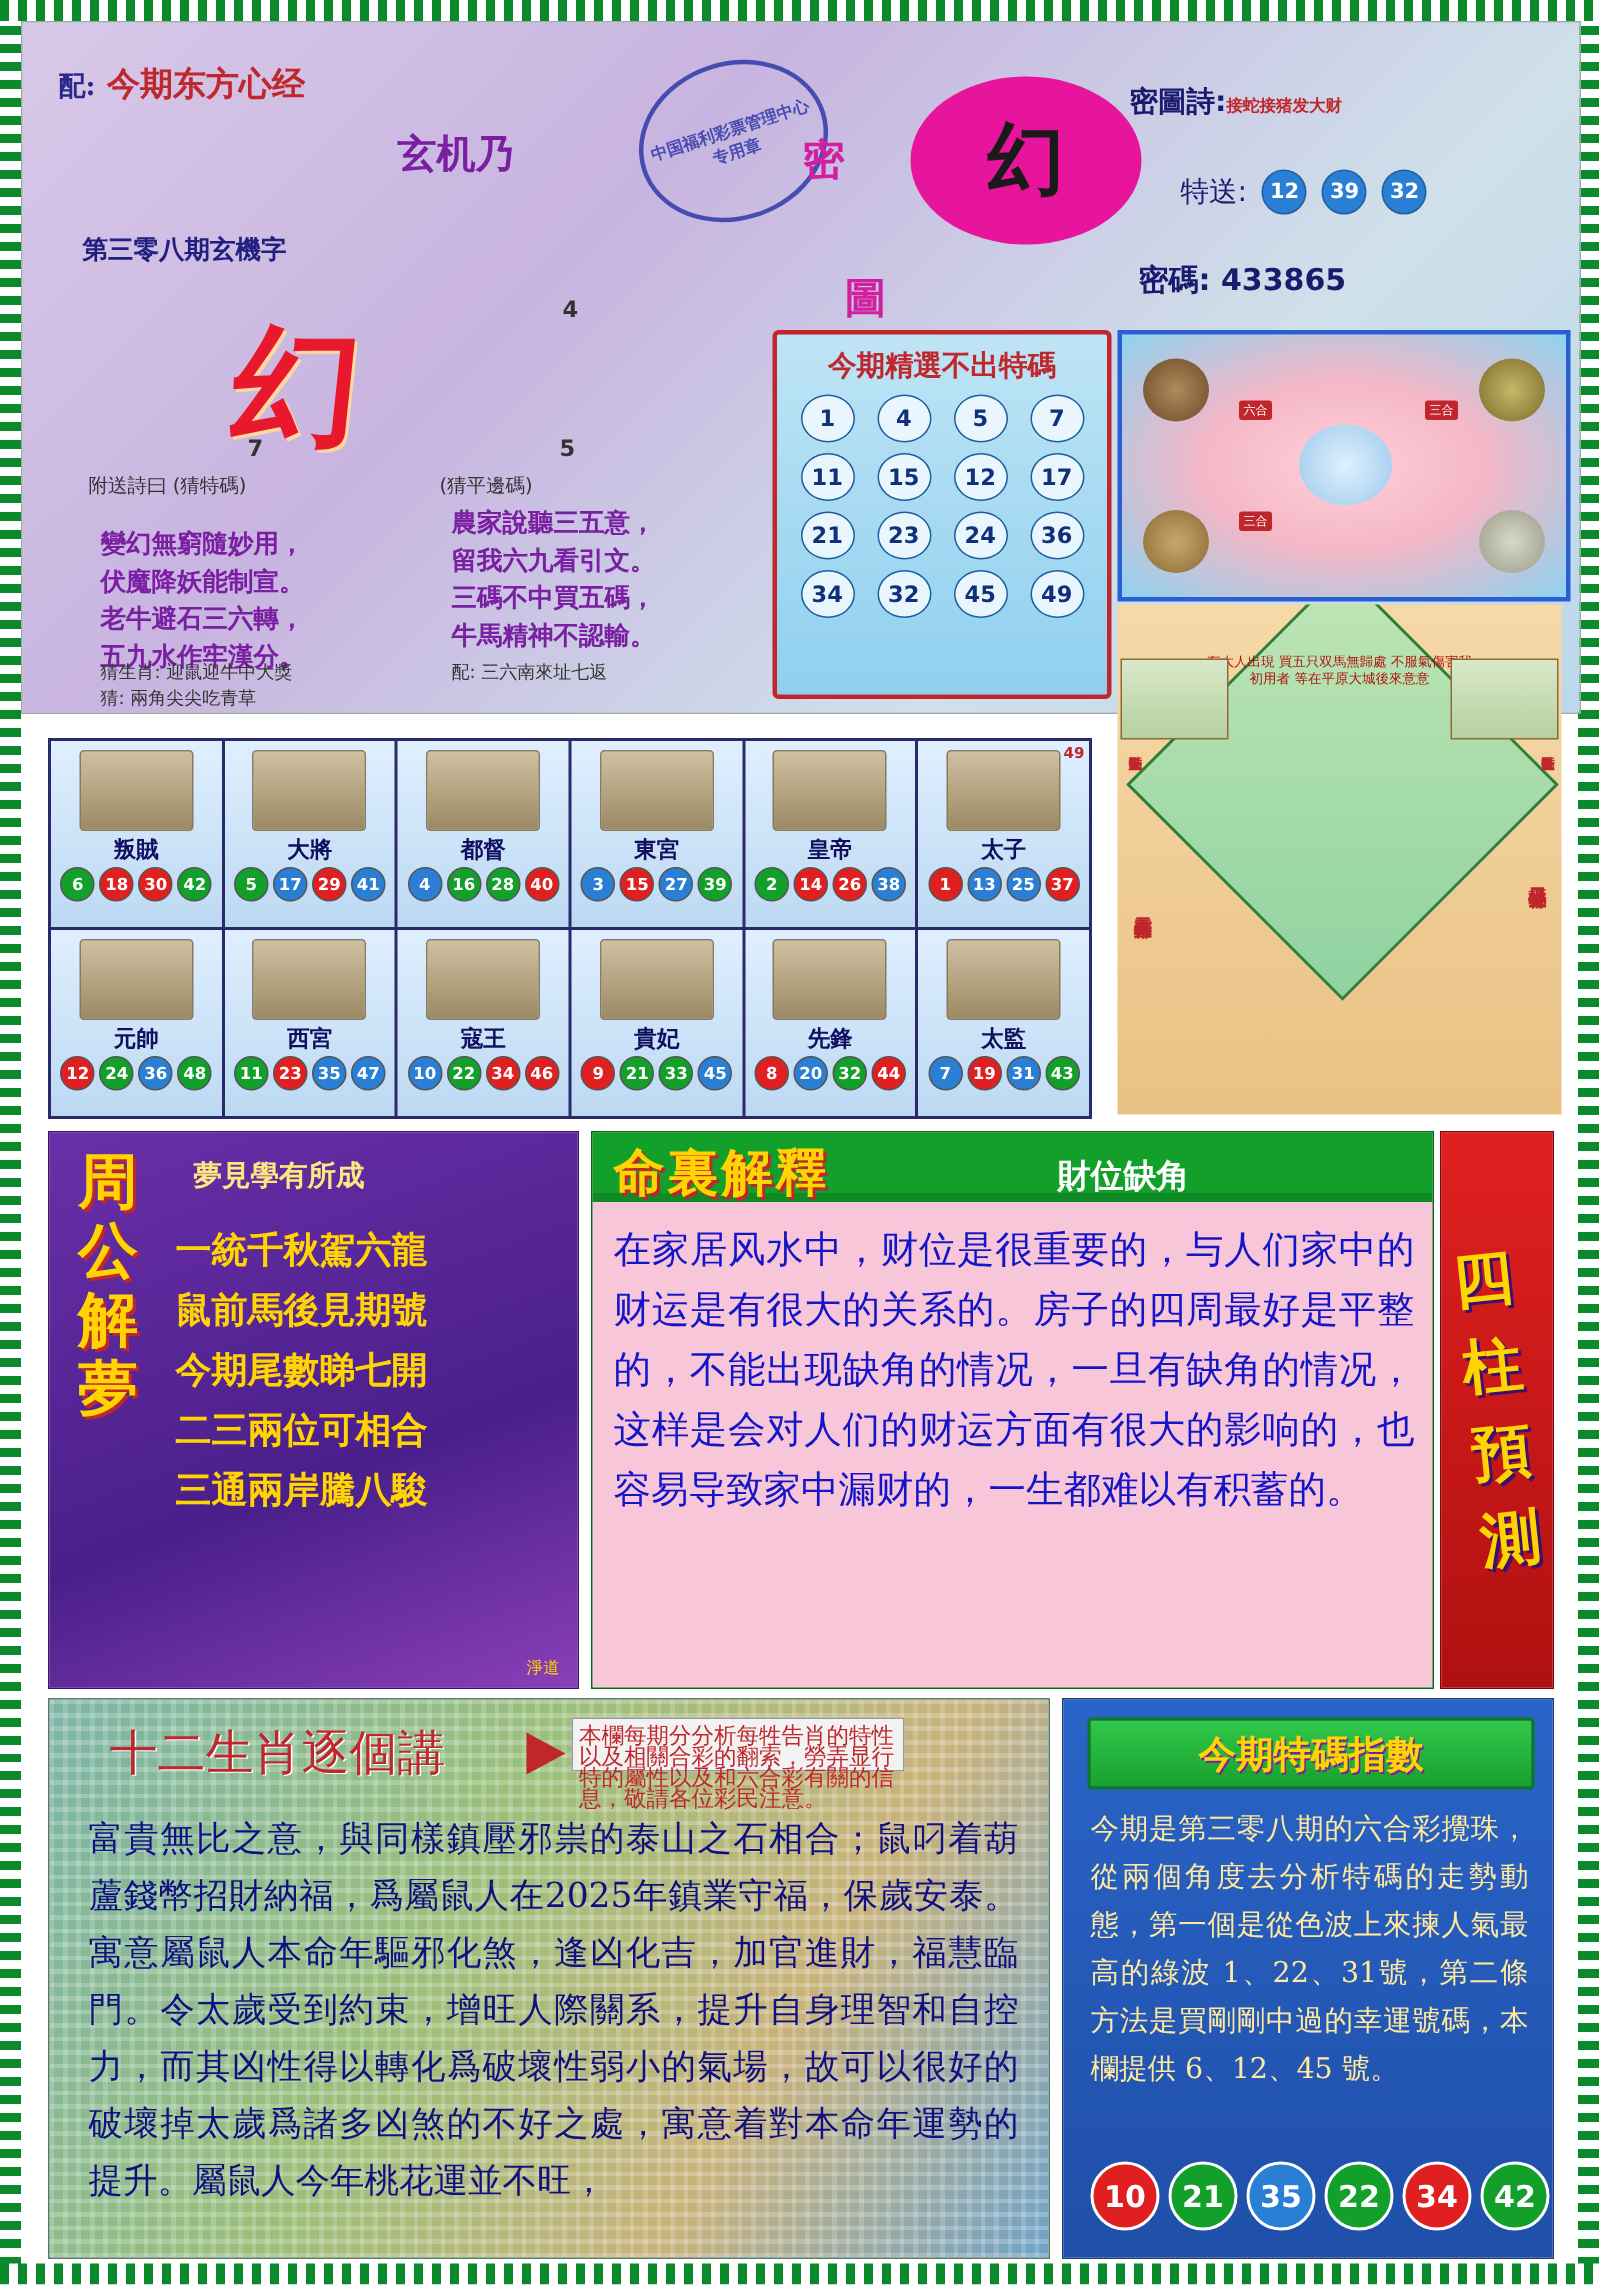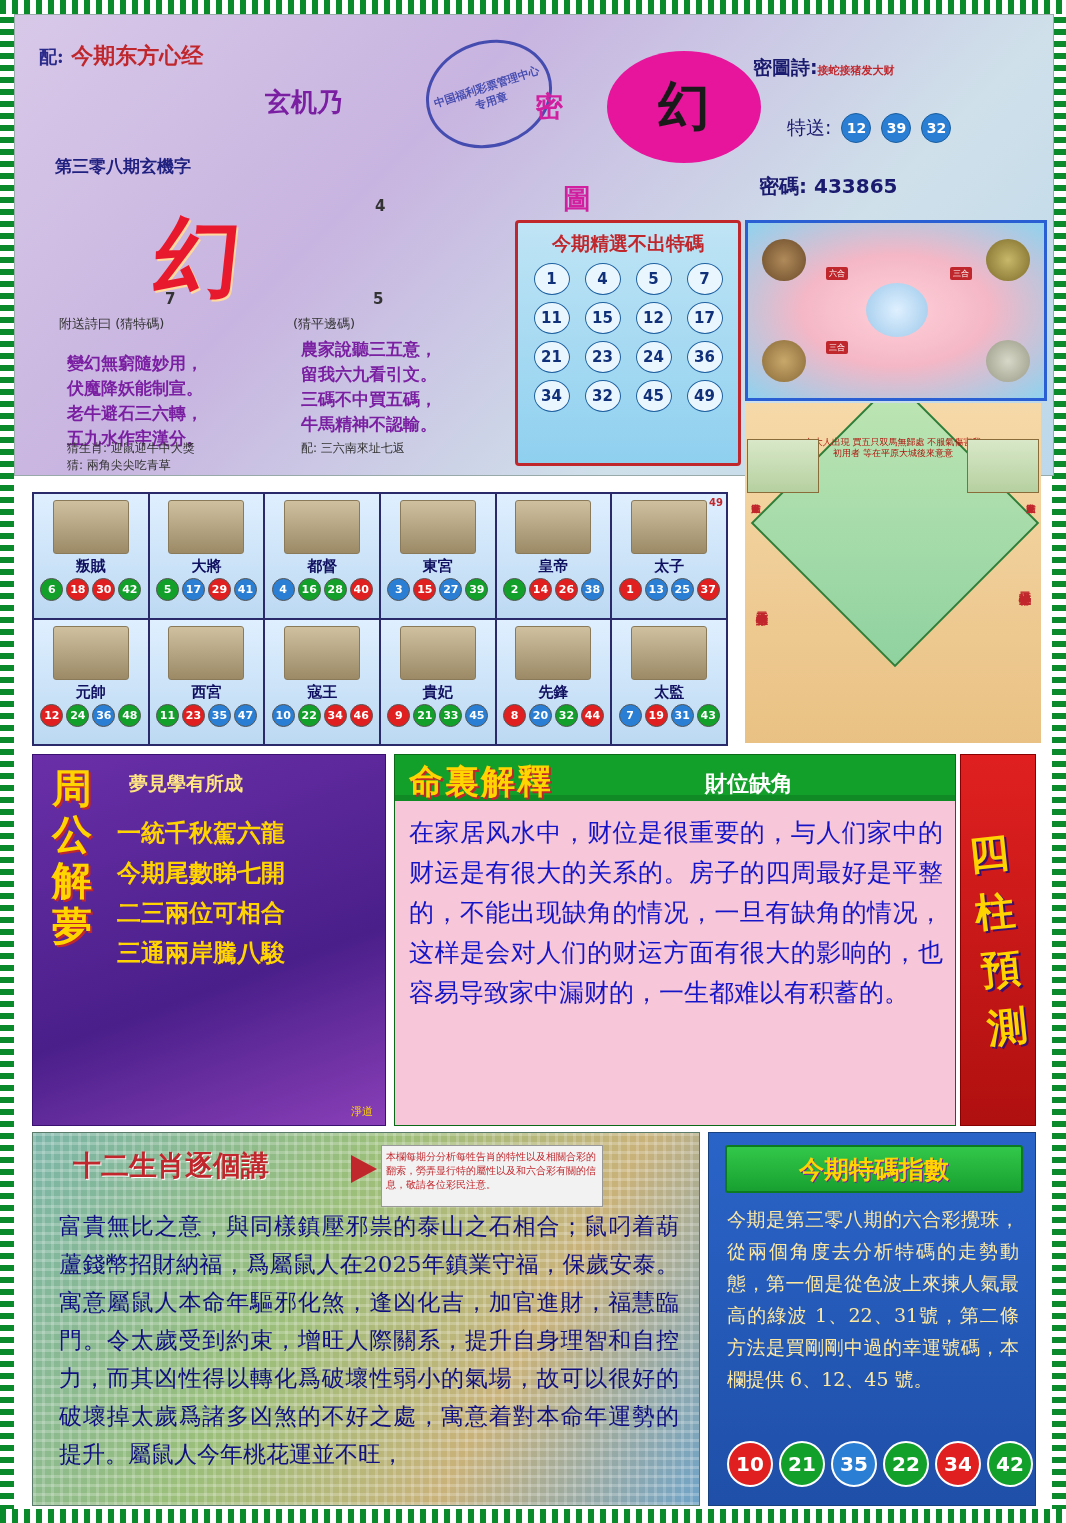--- a/index.html
+++ b/index.html
@@ -243,29 +243,29 @@
   .band3{position:absolute;left:18px;top:1118px;width:1002px;height:372px;}
   .zhugejiang{
     position:absolute;left:0;top:0;width:666px;height:372px;
     background:
       repeating-linear-gradient(0deg,rgba(255,255,255,.22) 0 3px,rgba(0,0,0,0) 3px 9px),
       repeating-linear-gradient(90deg,rgba(255,255,255,.18) 0 3px,rgba(0,0,0,0) 3px 9px),
       linear-gradient(120deg,#7bb5a8,#9bbf7a 40%,#c9b27a 70%,#6fa3c8);
     border:1px solid #5a7a6a;
   }
   .zj-title{
-    position:absolute;left:40px;top:14px;color:#c0272d;font-size:28px;font-weight:bold;
+    position:absolute;left:40px;top:14px;color:#c0272d;font-size:32px;font-weight:normal;
     font-family:"DejaVu Serif","Liberation Serif",serif;text-shadow:1px 1px 0 #fff;text-align:right;
   }
   .zj-arrow{position:absolute;left:318px;top:22px;width:0;height:0;
             border-top:14px solid transparent;border-bottom:14px solid transparent;border-left:26px solid #c0272d;}
   .zj-note{
-    position:absolute;left:348px;top:12px;width:222px;height:62px;
+    position:absolute;left:348px;top:12px;width:222px;height:36px;
     background:#f2f2f2;border:1px solid #999;
-    font-size:10px;line-height:14px;color:#c0272d;padding:4px;box-sizing:border-box;
+    font-size:15px;line-height:14px;color:#c0272d;padding:4px;box-sizing:border-box;
   }
   .zj-body{
     position:absolute;left:26px;top:74px;width:620px;
     color:#101080;font-size:23px;line-height:38px;text-align:justify;
     font-family:"DejaVu Serif","Liberation Serif",serif;
   }
 
   .zhishu{
     position:absolute;left:676px;top:0;width:326px;height:372px;
     background:linear-gradient(180deg,#2a64c8,#1f4fa8);
@@ -533,20 +533,21 @@
     </div>
   </div>
 
   <div class="band2">
 
     <div class="dream">
       <div class="dream-v">周公解夢</div>
       <div class="dream-top">夢見學有所成</div>
       <div class="dream-lines">
         <div>一統千秋駕六龍</div>
+        <div>鼠前馬後見期號</div>
         <div>今期尾數睇七開</div>
         <div>二三兩位可相合</div>
         <div>三通兩岸騰八駿</div>
       </div>
       <div class="dream-sign">淨道</div>
     </div>
 
     <div class="mingli">
       <div class="mingli-title">命裏解釋</div>
       <div class="mingli-sub">財位缺角</div>

